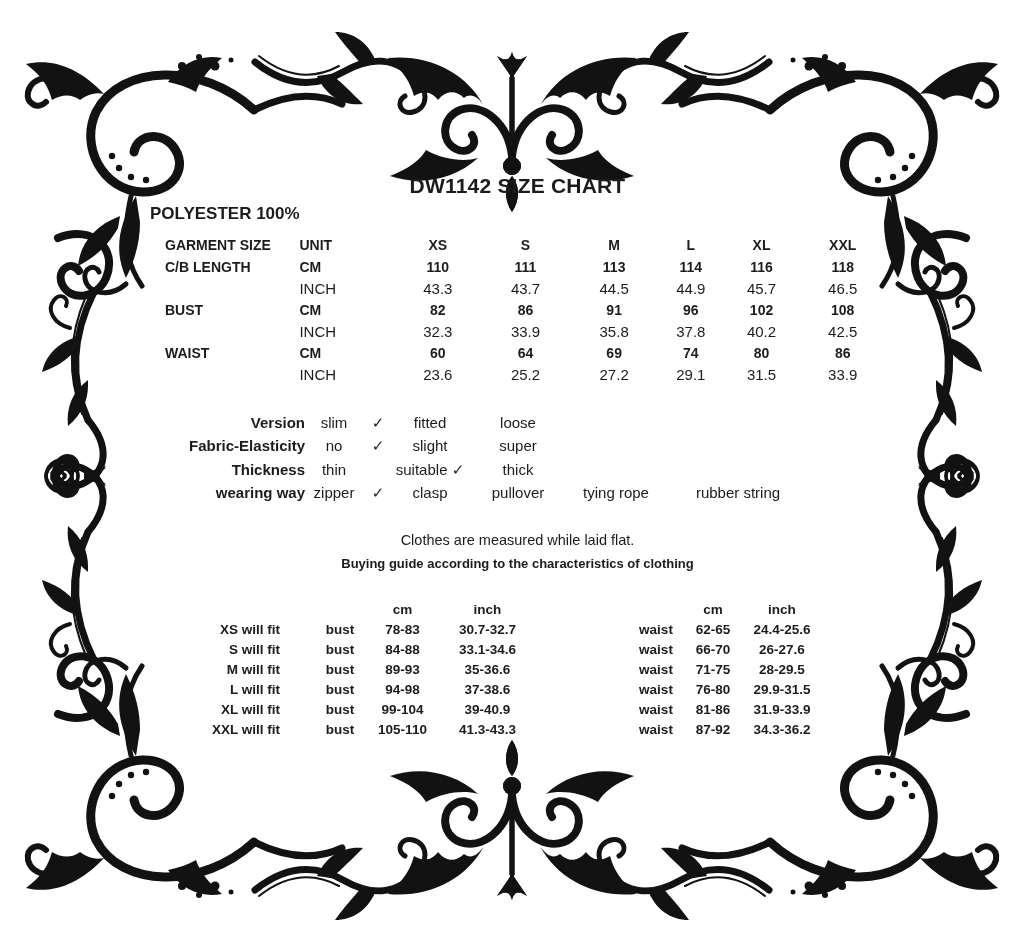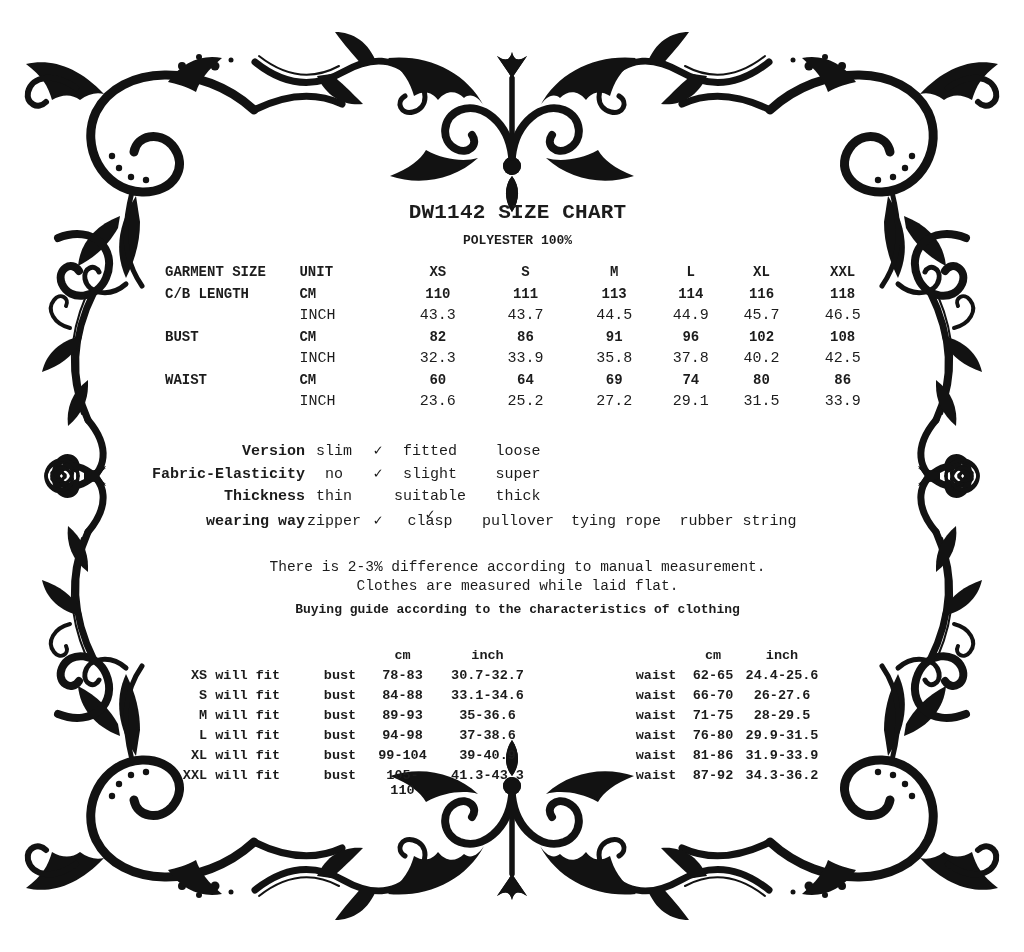--- a/index.html
+++ b/index.html
@@ -14,23 +14,23 @@
   .frame .s8{stroke:#121212;stroke-width:8;fill:none}
   .frame .s7{stroke:#121212;stroke-width:7;fill:none}
   .frame .s6{stroke:#121212;stroke-width:6;fill:none}
   .frame .s5{stroke:#121212;stroke-width:5;fill:none}
   .frame .s4{stroke:#121212;stroke-width:4;fill:none}
   .frame .s3{stroke:#121212;stroke-width:3.5;fill:none}
   .frame .s2{stroke:#121212;stroke-width:2;fill:none}
   .frame path, .frame circle { stroke-linecap:round; stroke-linejoin:round; }
   .frame .fill path, .frame .fill circle, .frame path.fill { fill:#121212; stroke:none; }
   
-  .content { position:absolute; left:150px; top:201px; width:735px; z-index:1;font-family:Liberation Mono, monospace; }
+  .content { position:absolute; left:150px; top:174px; width:735px; z-index:1; }
   .title { font-size:21px; font-weight:bold; text-align:center; letter-spacing:.2px; line-height:24px; }
-  .subtitle { font-size:13px; font-weight:bold; text-align:center; margin-top:7px; line-height:18px; }
+  .subtitle { font-size:17px; font-weight:bold; margin-top:7px; line-height:18px; }
   
   .sc { margin-top:14px; }
   .sc-row { display:flex; align-items:baseline; height:21.5px; font-size:15px; }
   .sc-row.bold, .sc-row.sc-head { font-weight:bold; font-size:14px; }
   .c-label { width:150px; padding-left:15px; }
   .c-unit  { width:95px; text-align:left; }
   .cv0 { width:88px; text-align:center; }
   .cv1 { width:88px; text-align:center; }
   .cv2 { width:90px; text-align:center; }
   .cv3 { width:64px; text-align:center; }
@@ -250,21 +250,20 @@
         <span class="a-opt1">zipper</span>
         <span class="a-check">✓</span>
         <span class="a-opt2">clasp</span>
         <span class="a-opt3">pullover</span>
         <span class="a-opt4">tying rope</span>
         <span class="a-opt5">rubber string</span>
       </div>
   </div>
 
   <div class="notes">
-    <div>There is 2-3% difference according to manual measurement.</div>
       <div>Clothes are measured while laid flat.</div>
   </div>
 
   <div class="guide-heading">Buying guide according to the characteristics of clothing</div>
 
   <div class="guide">
     <div class="g-row">
       <span class="g-size"></span>
       <span class="g-part1"></span>
       <span class="g-cm1">cm</span>

